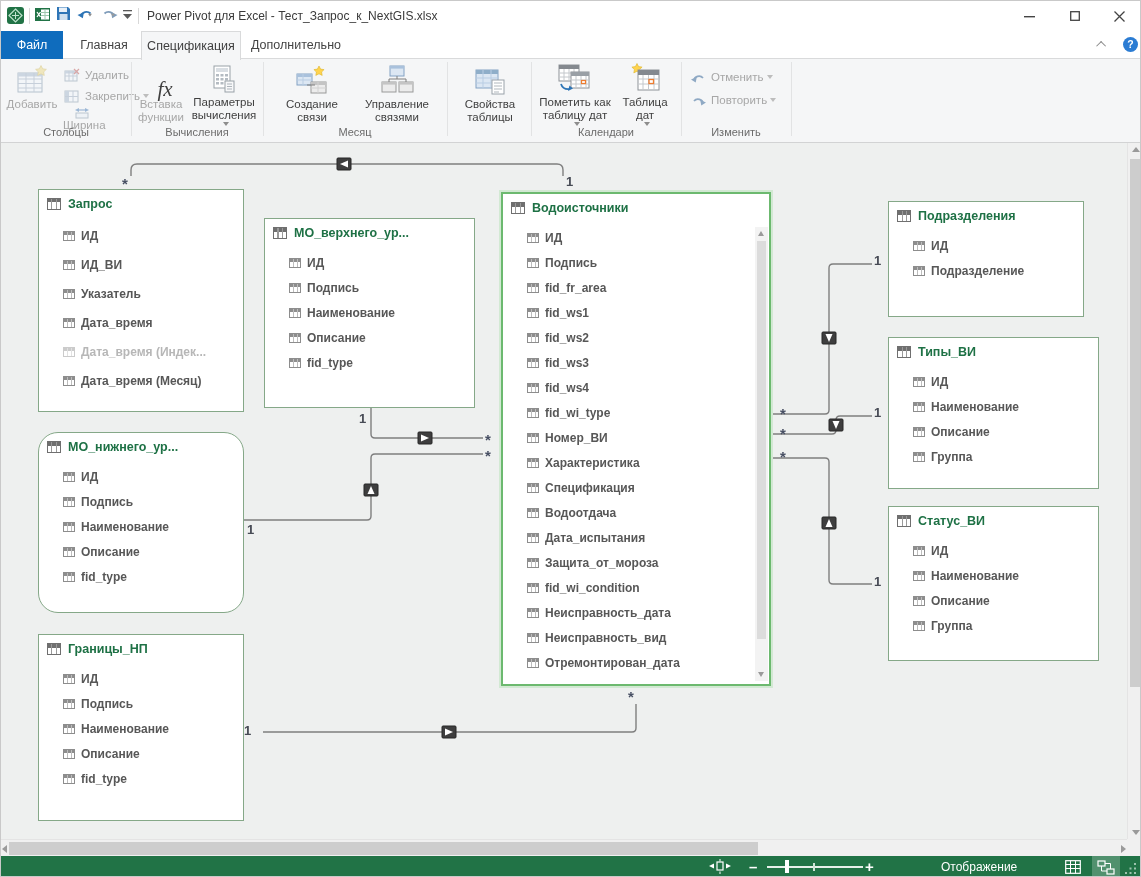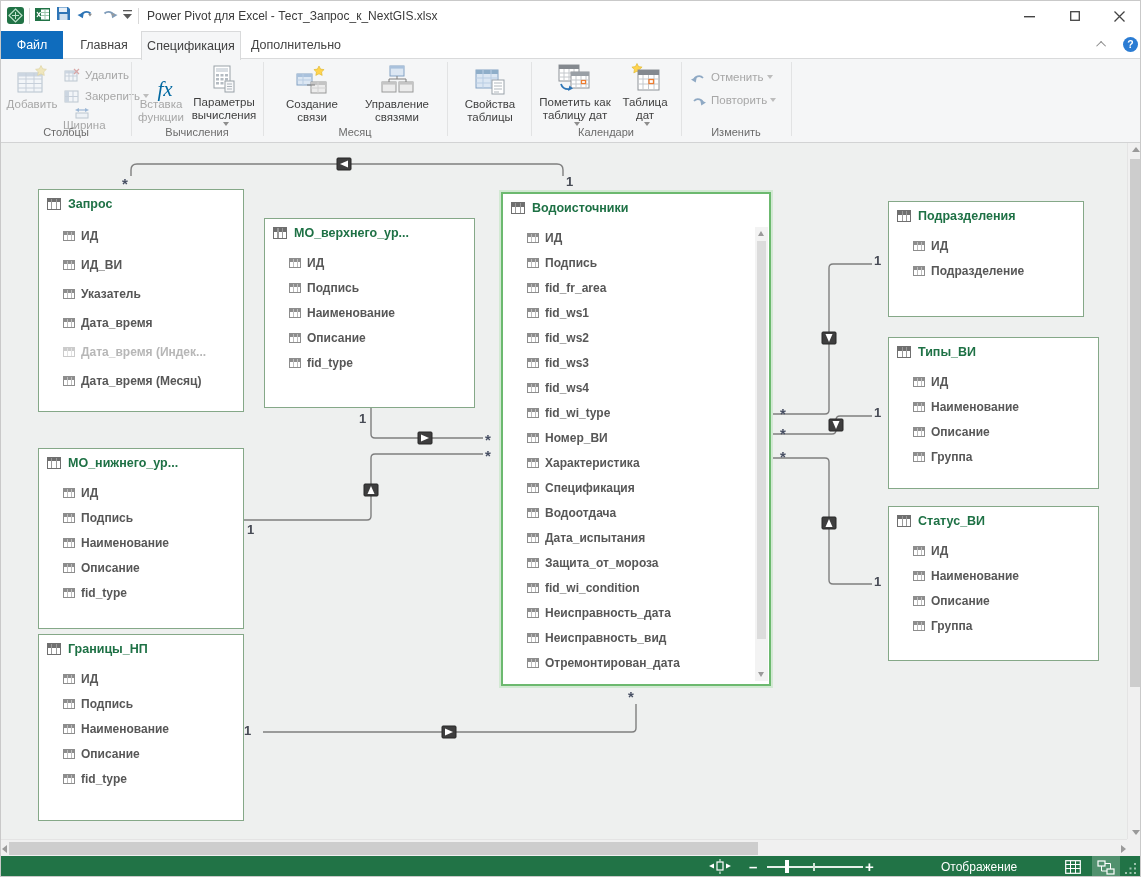--- a/index.html
+++ b/index.html
@@ -23,21 +23,21 @@
   
   #ribbon{position:absolute;left:0;top:58px;width:1141px;height:84px;background:#f5f6f7;border-bottom:1px solid #d2d3d4;}
   .gsep{position:absolute;top:3px;height:74px;width:1px;background:#e2e3e4;}
   .grplabel{position:absolute;top:67px;font-size:11px;color:#6b6b6b;text-align:center;white-space:nowrap;}
   .bigbtn{position:absolute;top:3px;height:64px;display:flex;flex-direction:column;align-items:center;text-align:center;font-size:11.5px;line-height:13px;color:#3f3f3f;cursor:default;}
   .bigbtn .ic{height:36px;display:flex;align-items:flex-end;justify-content:center;padding-bottom:2px;}
   .smallbtn{position:absolute;height:20px;display:flex;align-items:center;font-size:11.5px;color:#3f3f3f;white-space:nowrap;}
   .smallbtn .sic{width:18px;display:flex;justify-content:center;margin-right:4px;}
   .dis{color:#a7a7a7;}
   .caret{display:inline-block;width:0;height:0;border-left:3px solid transparent;border-right:3px solid transparent;border-top:4px solid #8d8d8d;margin-left:3px;vertical-align:middle;}
-  .fxi{font-family:"Liberation Serif",serif;font-style:italic;font-size:21px;color:#0369a1;margin-left:8px;}
+  .fxi{font-family:"Liberation Serif",serif;font-style:italic;font-size:21px;color:#404040;margin-left:8px;}
   
   #canvas{position:absolute;left:0;top:142px;width:1126px;height:696px;background:#eef0ef;overflow:hidden;}
   #rel-svg{position:absolute;left:0;top:0;}
   .tbl{position:absolute;background:#fff;border:1px solid #85a888;}
   .tbl.sel{border:2px solid #6cb96f;box-shadow:0 0 0 2px #d2e9d3;}
   .tbl-title{display:flex;align-items:center;gap:7px;padding:7px 0 0 8px;font-weight:bold;font-size:12.5px;color:#1e7145;white-space:nowrap;overflow:hidden;}
   .flds{padding:10px 0 0 24px;}
   .frow{display:flex;align-items:center;gap:6px;height:25px;font-size:12px;font-weight:bold;color:#575757;white-space:nowrap;overflow:hidden;}
   .rh29 .frow{height:29px;}
   .ticon{flex:0 0 14px;width:14px;height:12px;border:1px solid #6f6f6f;background:linear-gradient(to right,transparent 0,transparent 3.5px,#9a9a9a 3.5px,#9a9a9a 4.5px,transparent 4.5px,transparent 8px,#9a9a9a 8px,#9a9a9a 9px,transparent 9px),linear-gradient(#6f6f6f 0 3.5px,#fff 3.5px);}
@@ -528,21 +528,21 @@
             <span>Отремонтирован_дата</span>
           </div>
       </div>
       <div class="in-scroll">
         <span class="tri" style="left:3px;top:4px;border-left:3.5px solid transparent;border-right:3.5px solid transparent;border-bottom:5px solid #9a9a9a;"></span>
         <div class="in-thumb"></div>
         <span class="tri" style="left:3px;bottom:4px;border-left:3.5px solid transparent;border-right:3.5px solid transparent;border-top:5px solid #9a9a9a;"></span>
       </div>
     </div>
 
-    <div class="tbl" style="left:37px;top:305px;width:206px;height:181px;">
+    <div class="tbl" style="left:37px;top:289px;width:206px;height:181px;border-radius:20px;">
       <div class="tbl-title">
           <span class="ticon"></span>
           <span>МО_нижнего_ур...</span>
         </div>
       <div class="flds">
         <div class="frow">
             <span class="ficon"></span>
             <span>ИД</span>
           </div>
         <div class="frow">

